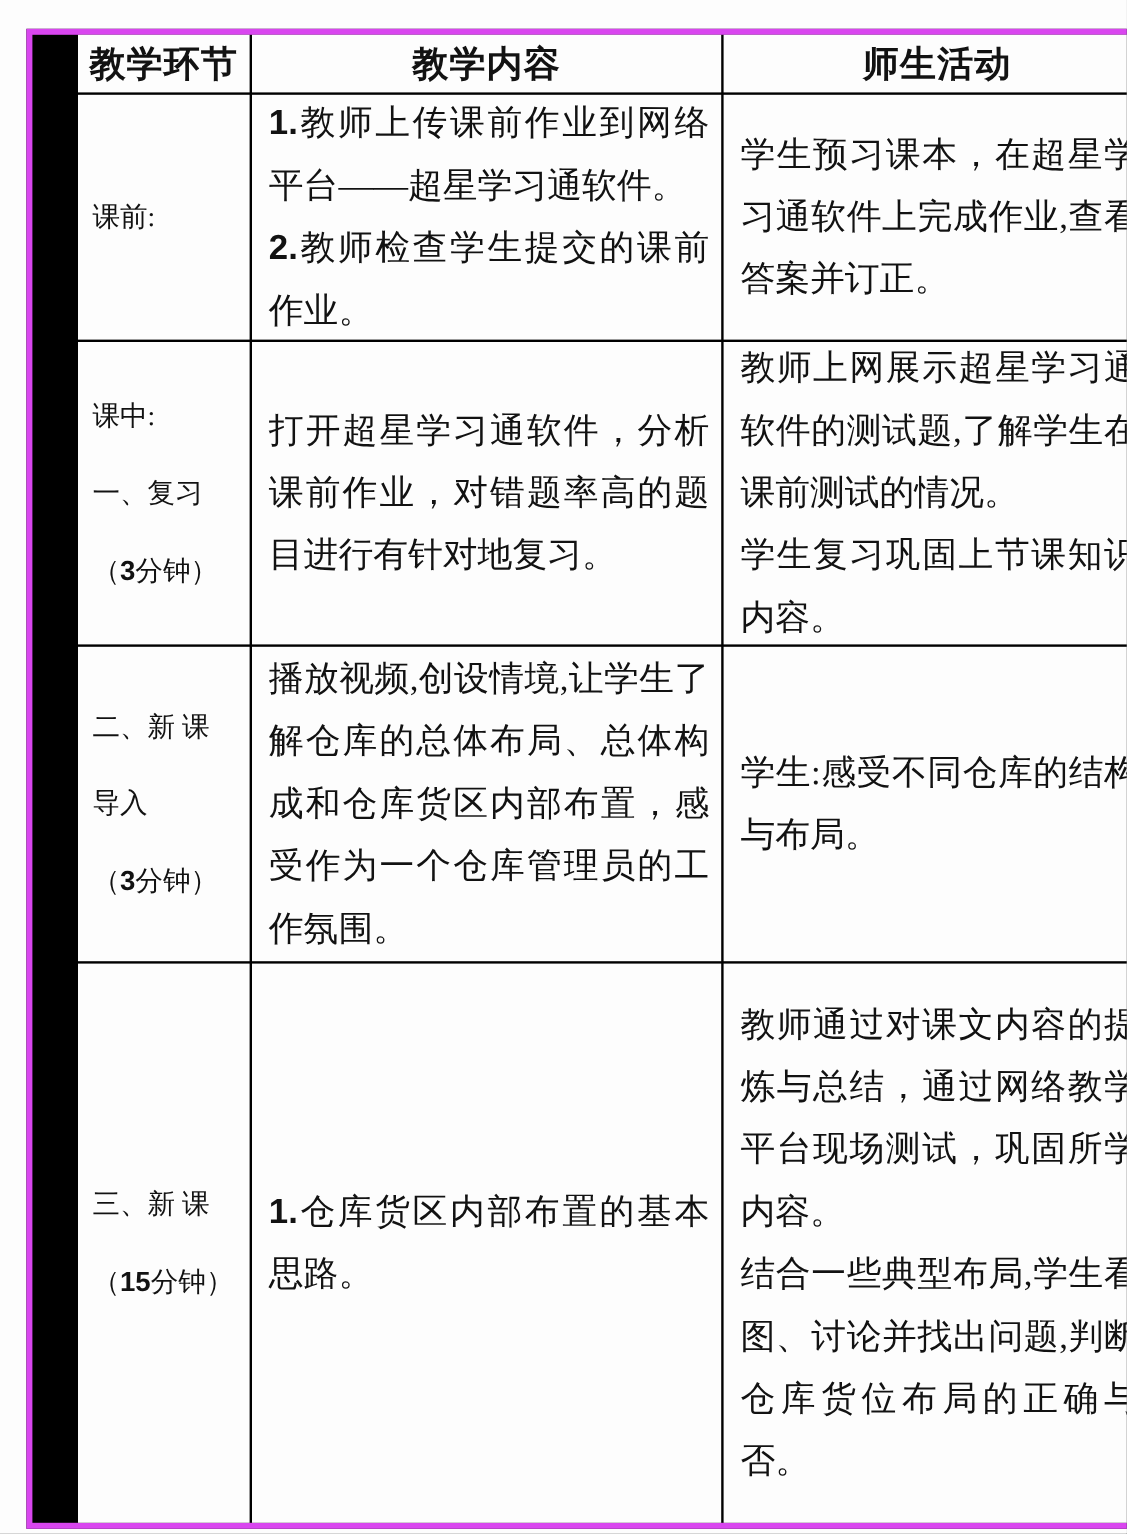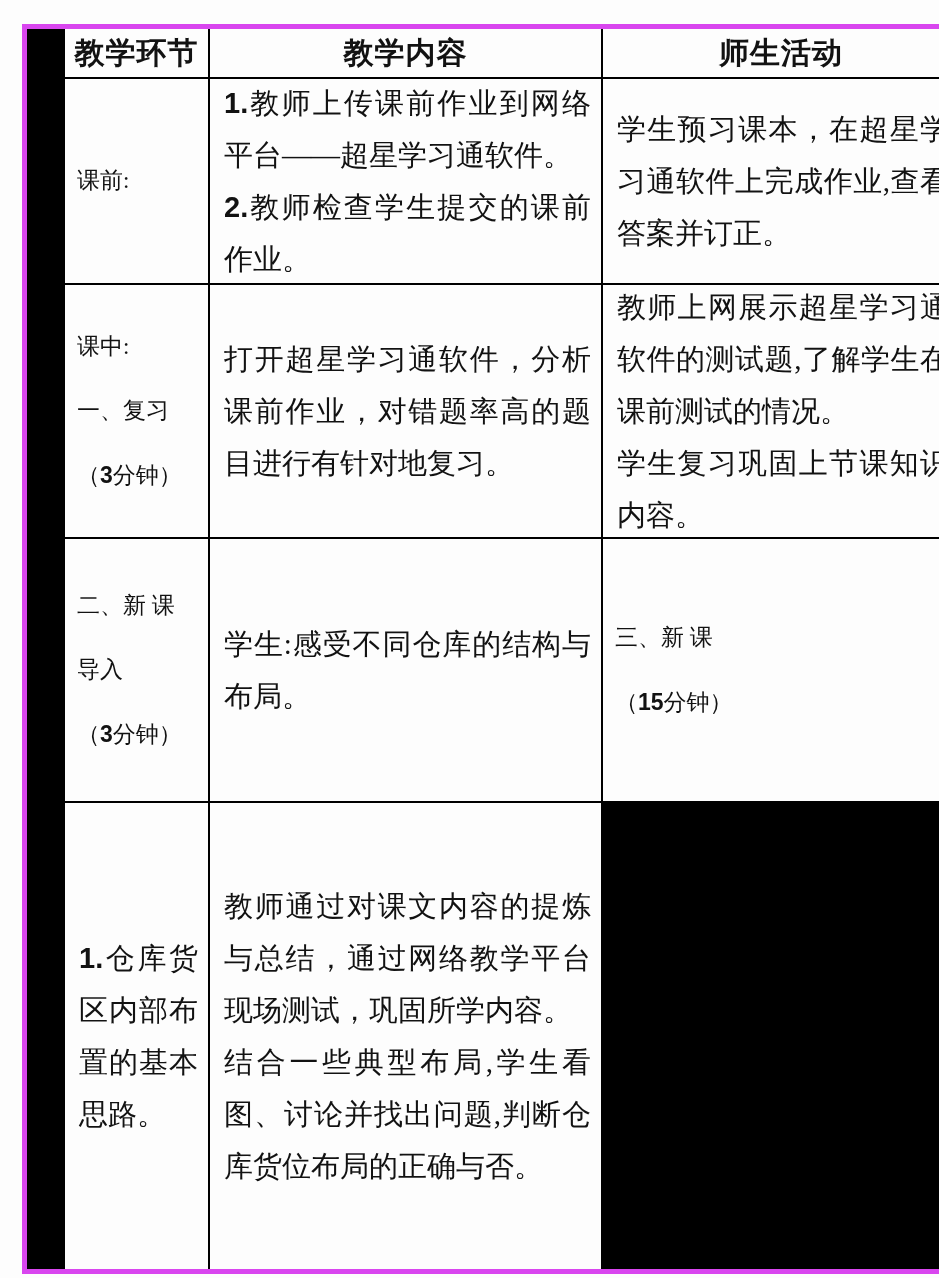--- a/index.html
+++ b/index.html
@@ -97,20 +97,23 @@
       <div class="cell text">
         <p class="para"><span class="seg-a">教师上网展示超星学习通软件的测试题,了解学生在课前测试的情况。</span></p>
         <p class="para"><span class="seg-a">学生复习巩固上节课知识内容。</span></p>
       </div>
       <div class="cell stage">
         <div class="stage-line"><span class="seg-a">二、新 课</span></div>
         <div class="stage-line"><span class="seg-a">导入</span></div>
         <div class="stage-line"><span class="seg-a">（</span><span class="seg-b">3</span><span class="seg-a">分钟）</span></div>
       </div>
       <div class="cell text">
+        <p class="para"><span class="seg-a">播放视频,创设情境,让学生了解仓库的总体布局、总体构成和仓库货区内部布置，感受作为一个仓库管理员的工作氛围。</span></p>
+      </div>
+      <div class="cell text">
         <p class="para"><span class="seg-a">学生:感受不同仓库的结构与布局。</span></p>
       </div>
       <div class="cell stage">
         <div class="stage-line"><span class="seg-a">三、新 课</span></div>
         <div class="stage-line"><span class="seg-a">（</span><span class="seg-b">15</span><span class="seg-a">分钟）</span></div>
       </div>
       <div class="cell text">
         <p class="para"><span class="seg-b">1.</span><span class="seg-a">仓库货区内部布置的基本思路。</span></p>
       </div>
       <div class="cell text">

